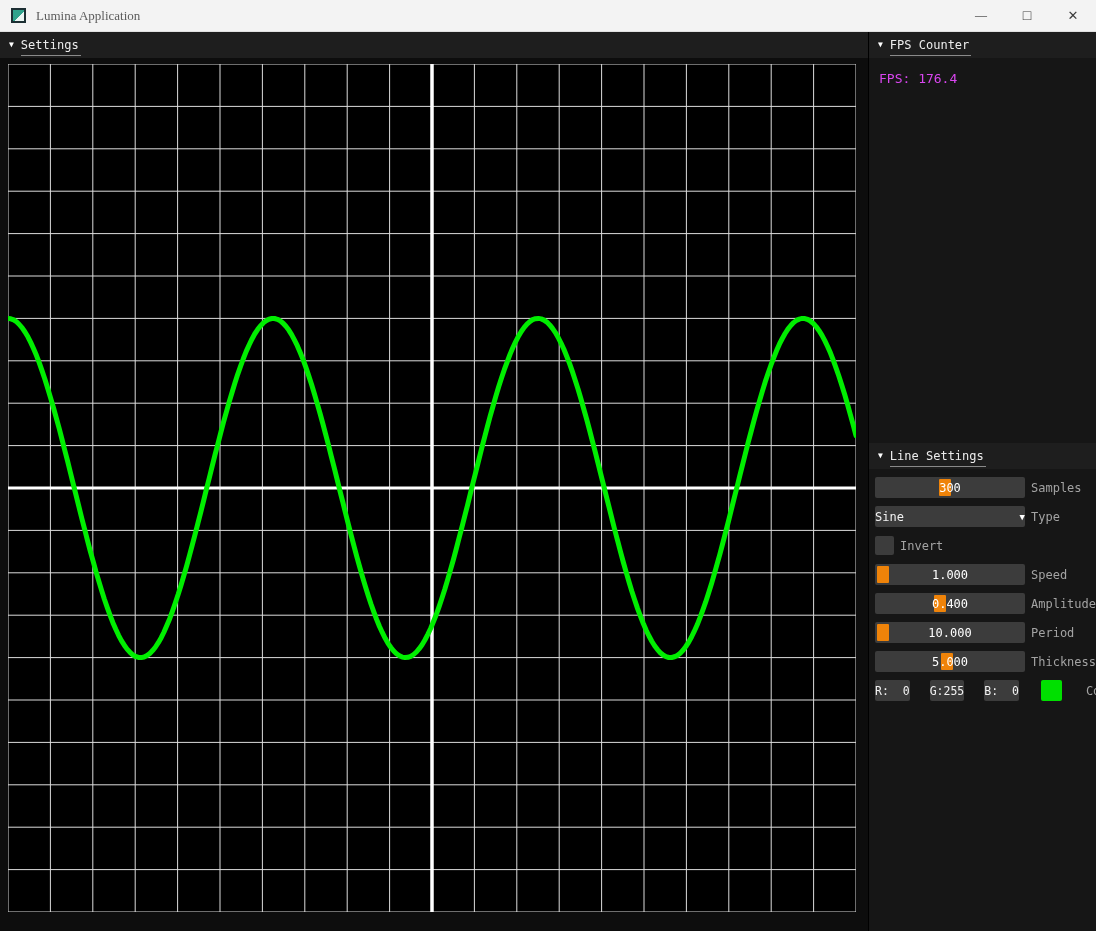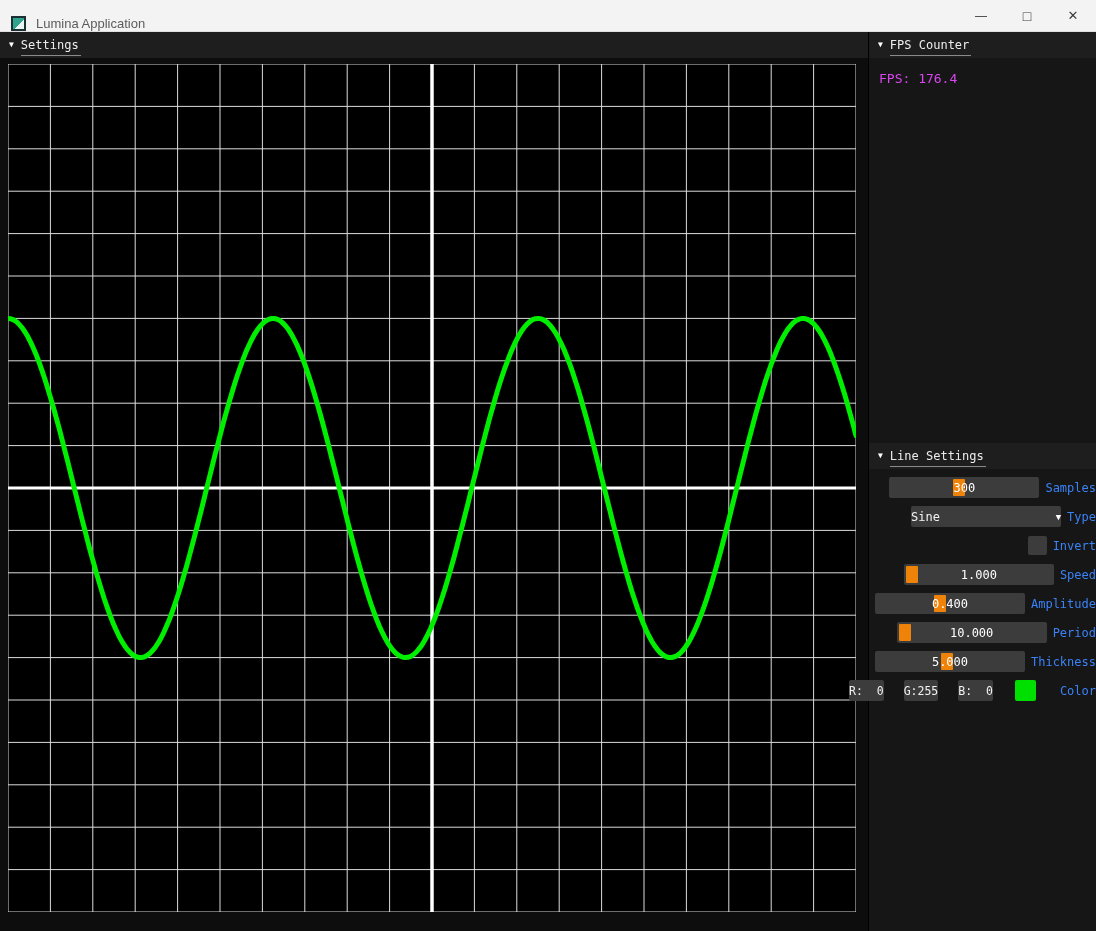--- a/index.html
+++ b/index.html
@@ -6,22 +6,22 @@
   html,body { margin:0; padding:0; }
   body {
     width:1096px; height:931px; overflow:hidden;
     background:#0d0d0d;
     font-family:"DejaVu Sans Mono", monospace;
     -webkit-font-smoothing:antialiased;
   }
   
   .titlebar {
     height:32px; background:#f3f3f3; border-bottom:1px solid #e0e0e0;
-    display:flex; align-items:flex-end;
-    font-family:Liberation Sans, sans-serif; font-size:13px; color:#5c5c5c;
+    display:flex; align-items:center;
+    font-family:Liberation Serif, serif; font-size:13px; color:#5c5c5c;
   }
   .app-icon {
     width:15px; height:15px; margin:0 10px 0 11px;
     background:linear-gradient(135deg,#2fa38c 0%,#2fa38c 55%,#e9f5f2 55%,#e9f5f2 100%);
     border:2px solid #1c2f33;
   }
   .win-btns { margin-left:auto; display:flex; height:100%; }
   .win-btn {
     width:46px; height:100%; display:flex; align-items:center; justify-content:center;
     color:#3c3c3c; font-size:12px; cursor:default;
@@ -39,40 +39,40 @@
   .tab-label { position:relative; padding:0 2px 0 0; height:100%; display:flex; align-items:center; }
   .tab-label::after {
     content:""; position:absolute; left:0; right:0; bottom:2px; height:1px; background:#8a8a8a;
   }
   .canvas-area { flex:1; padding:6px 0 0 8px; background:#0d0d0d; }
   .canvas-area svg { display:block; background:#000; }
   
   .sidebar { width:228px; background:#161616; border-left:1px solid #000; display:flex; flex-direction:column; }
   .fps-body { height:385px; padding:13px 10px; font-size:13px; color:#d946ef; }
   .controls { padding:8px 0 0 6px; display:flex; flex-direction:column; gap:8px; font-size:12px; color:#f2f2f2; }
-  .row { display:flex; align-items:center; height:21px; gap:6px; white-space:nowrap;justify-content:flex-end; }
+  .row { display:flex; align-items:center; height:21px; gap:6px; white-space:nowrap; }
   .widget {
     width:150px; height:21px; background:#3c3c3c; position:relative;
     border-radius:2px; overflow:hidden; flex:0 0 auto;
   }
   .grab { position:absolute; top:2px; bottom:2px; width:12px; background:#ef8309; border-radius:1px; }
   .wval {
     position:absolute; inset:0; display:flex; align-items:center; justify-content:center;
     color:#ffffff; font-size:12px;
   }
   .combo { display:flex; align-items:center; justify-content:space-between; padding:0 0; overflow:visible;gap:24px; }
   .combo-arrow { font-size:9px; color:#fff; }
   .checkbox { width:19px; height:19px; background:#3c3c3c; border-radius:2px; flex:0 0 auto; }
   .rgb-box {
     width:40px; height:21px; background:#3c3c3c; border-radius:2px;
     display:flex; align-items:center; justify-content:center; white-space:pre; font-size:11.5px;
   }
   .rgb-row { gap:20px; }
   .swatch { width:21px; height:21px; border-radius:2px; margin-left:2px; flex:0 0 auto; }
-  .ctl-label { color:#3b82f6; }
+  .ctl-label { color:#a3a3a3; }
   .swatch + .ctl-label { margin-left:4px; }
 </style>
 </head>
 <body>
 
 <div class="titlebar">
   <div class="app-icon"></div>
   <span>Lumina Application</span>
   <div class="win-btns">
     <div class="win-btn">

